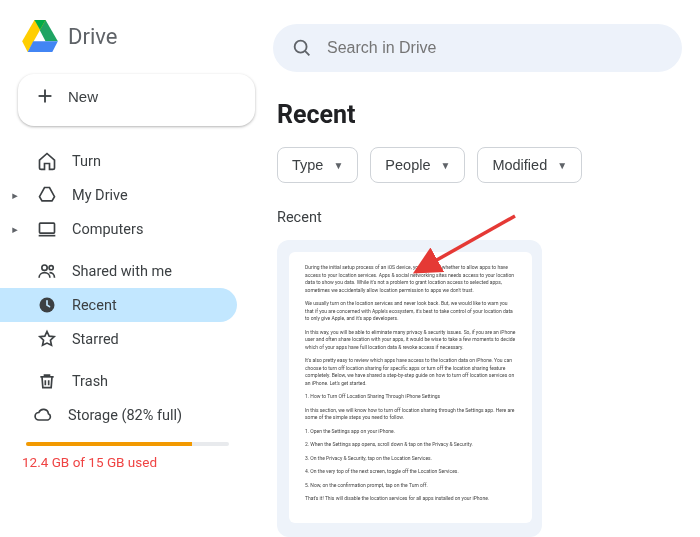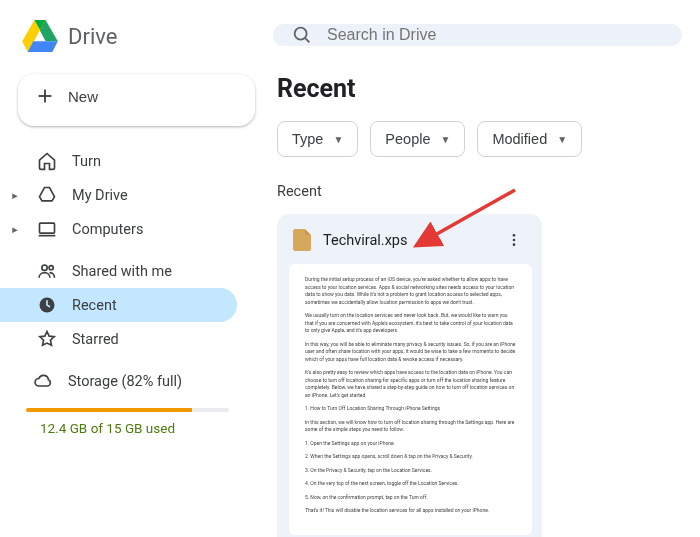--- a/index.html
+++ b/index.html
@@ -13,21 +13,21 @@
   .nav { display: flex; flex-direction: column; gap: 0; padding-right: 18px; }
   .nav-item { display: flex; align-items: center; gap: 14px; height: 34px; padding-left: 26px; border-radius: 0 18px 18px 0; cursor: pointer; color: #3c4043; font-size: 14.5px; }
   .nav-item .chev { width: 10px; display: inline-flex; justify-content: center; color: #5f6368; font-size: 11px; margin-left: -16px; margin-right: 2px; }
   .nav-item.noexp .chev { visibility: hidden; }
   .nav-item .ic { width: 22px; display: inline-flex; justify-content: center; color: #3c4043; }
   .nav-item.selected { background: #c2e7ff; }
   .nav-gap { height: 8px; }
   .nav-item.storage { padding-left: 22px; }
   .bar { height: 4px; background: #e8eaed; border-radius: 2px; margin: 10px 26px 8px 26px; overflow: hidden; }
   .bar-fill { height: 100%; background: #f29900; }
-  .storage-text { padding-left: 40px; font-size: 13.5px; color: #4d7c0f; }
+  .storage-text { padding-left: 22px; font-size: 13.5px; color: #ef4444; }
   
   .main { flex: 1; display: flex; flex-direction: column; padding: 24px 18px 0 18px; min-width: 0; }
   .search { display: flex; align-items: center; gap: 14px; height: 48px; background: #edf2fa; border-radius: 24px; padding: 0 18px; color: #5f6368; font-size: 16px; }
   .page-title { font-size: 25px; color: #202124; margin: 28px 0 18px 4px; }
   .filters { display: flex; gap: 12px; margin: 0 0 26px 4px; }
   .filter { display: inline-flex; align-items: center; gap: 10px; height: 36px; border: 1px solid #cfd3d8; border-radius: 8px; padding: 0 14px; font-size: 14.5px; color: #3c4043; background: #fff; cursor: pointer; }
   .filter .tri { font-size: 10px; color: #5f6368; }
   .section-label { font-size: 14.5px; color: #3c4043; margin: 0 0 14px 4px; }
   .card { width: 265px; background: #eef3fa; border-radius: 12px; padding: 12px 10px 14px 12px; position: relative; margin-left: 4px; }
   .card-head { display: flex; align-items: center; gap: 12px; margin-bottom: 10px; padding: 0 4px; }
@@ -129,20 +129,32 @@
         <span class="ic">
           <svg width="20" height="20" viewBox="0 0 24 24" fill="none" stroke="#3c4043" stroke-width="2">
               <path d="M12 3l2.6 5.6 6 .6-4.5 4.2 1.3 6L12 16.9 6.6 19.4l1.3-6L3.4 9.2l6-.6z"></path>
             </svg>
         </span>
         <span>Starred</span>
       </div>
 
       <div class="nav-gap"></div>
 
+      <div class="nav-item noexp">
+        <span class="chev">▸</span>
+        <span class="ic">
+          <svg width="20" height="20" viewBox="0 0 24 24" fill="none" stroke="#3c4043" stroke-width="2">
+              <path d="M4 7h16"></path>
+              <path d="M9 7V5h6v2"></path>
+              <path d="M6 7l1 13h10l1-13"></path>
+              <path d="M10 11v6M14 11v6"></path>
+            </svg>
+        </span>
+        <span>Trash</span>
+      </div>
       <div class="nav-item noexp storage">
         <span class="chev">▸</span>
         <span class="ic">
           <svg width="20" height="20" viewBox="0 0 24 24" fill="none" stroke="#3c4043" stroke-width="2">
               <path d="M7 18a4.5 4.5 0 0 1 0-9 6 6 0 0 1 11.5 1.5A4 4 0 0 1 18 18z"></path>
             </svg>
         </span>
         <span>Storage (82% full)</span>
       </div>
     </nav>
@@ -185,31 +197,20 @@
 
     <div class="card">
       <svg class="arrow" width="120" height="70" viewBox="0 0 120 70">
         <defs>
             <marker id="ah" markerWidth="8" markerHeight="8" refX="6" refY="4" orient="auto">
               <path d="M0,0 L8,4 L0,8 z" fill="#e53935"></path>
             </marker>
           </defs>
         <path d="M118 4 L22 58" stroke="#e53935" stroke-width="3.5" fill="none" marker-end="url(#ah)"></path>
       </svg>
-      <div class="card-head">
-        <span class="file-ico"></span>
-        <span class="card-title">Techviral.xps</span>
-        <span class="kebab">
-          <svg width="16" height="16" viewBox="0 0 24 24">
-              <circle cx="12" cy="5" r="2" fill="#3c4043"></circle>
-              <circle cx="12" cy="12" r="2" fill="#3c4043"></circle>
-              <circle cx="12" cy="19" r="2" fill="#3c4043"></circle>
-            </svg>
-        </span>
-      </div>
       <div class="doc-preview" id="doc-preview">
           <p>During the initial setup process of an iOS device, you're asked whether to allow apps to have access to your location services. Apps &amp; social networking sites needs access to your location data to show you data. While it's not a problem to grant location access to selected apps, sometimes we accidentally allow location permission to apps we don't trust.</p>
           <p>We usually turn on the location services and never look back. But, we would like to warn you that if you are concerned with Apple's ecosystem, it's best to take control of your location data to only give Apple, and it's app developers.</p>
           <p>In this way, you will be able to eliminate many privacy &amp; security issues. So, if you are an iPhone user and often share location with your apps, it would be wise to take a few moments to decide which of your apps have full location data &amp; revoke access if necessary.</p>
           <p>It's also pretty easy to review which apps have access to the location data on iPhone. You can choose to turn off location sharing for specific apps or turn off the location sharing feature completely. Below, we have shared a step-by-step guide on how to turn off location services on an iPhone. Let's get started.</p>
           <p>1. How to Turn Off Location Sharing Through iPhone Settings</p>
           <p>In this section, we will know how to turn off location sharing through the Settings app. Here are some of the simple steps you need to follow.</p>
           <p>1. Open the Settings app on your iPhone.</p>
           <p>2. When the Settings app opens, scroll down &amp; tap on the Privacy &amp; Security.</p>
           <p>3. On the Privacy &amp; Security, tap on the Location Services.</p>

